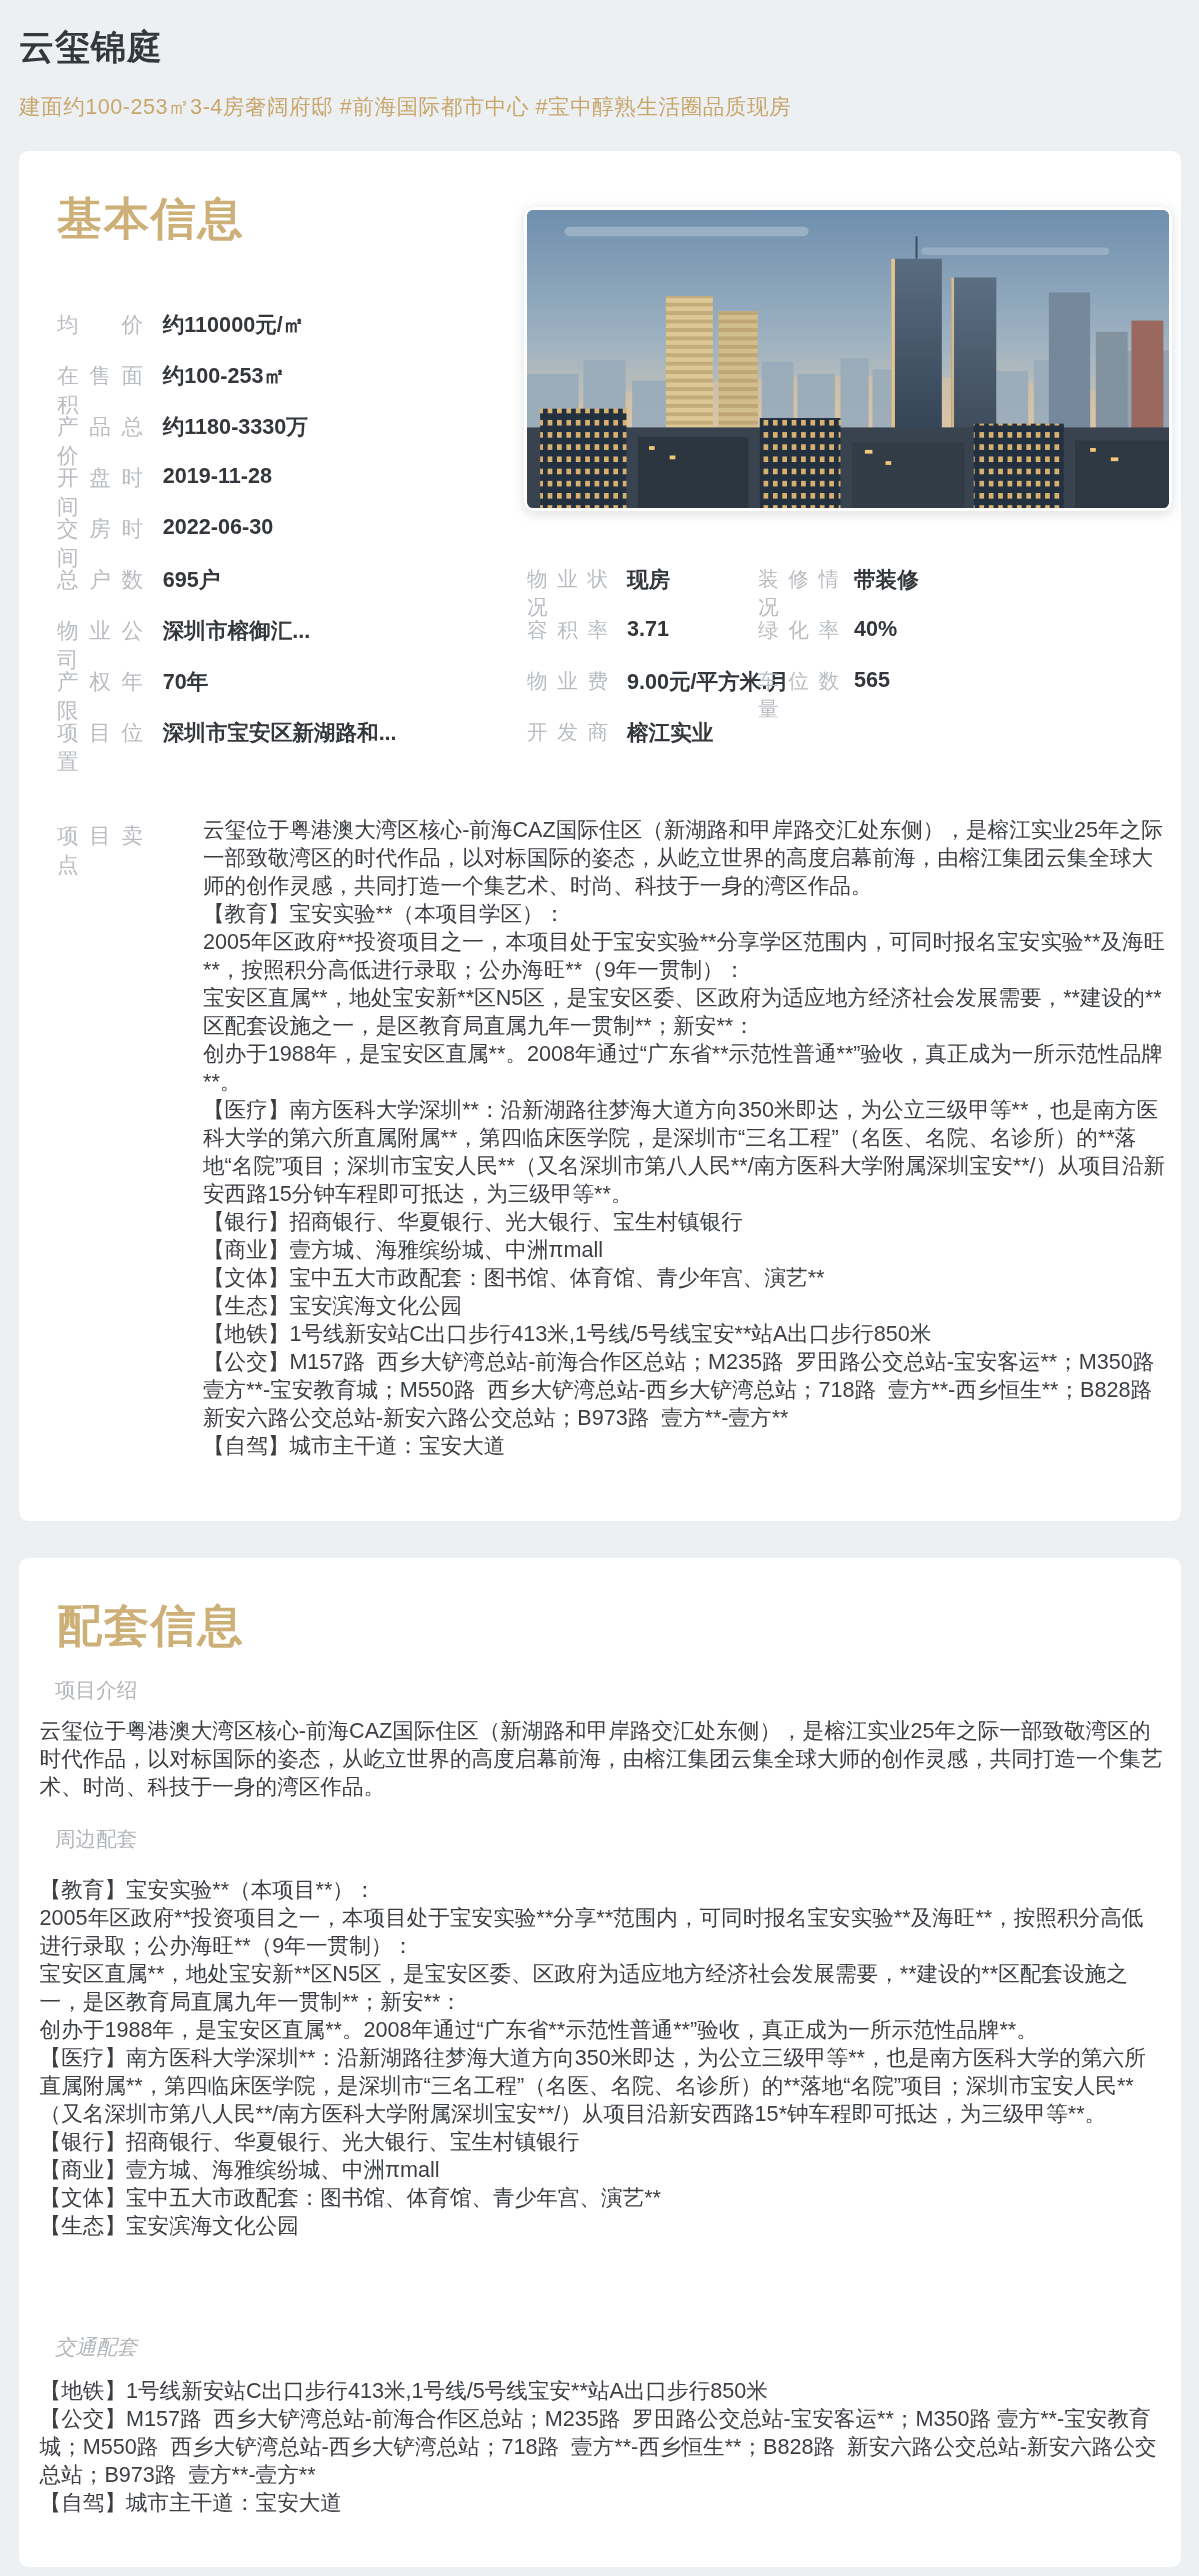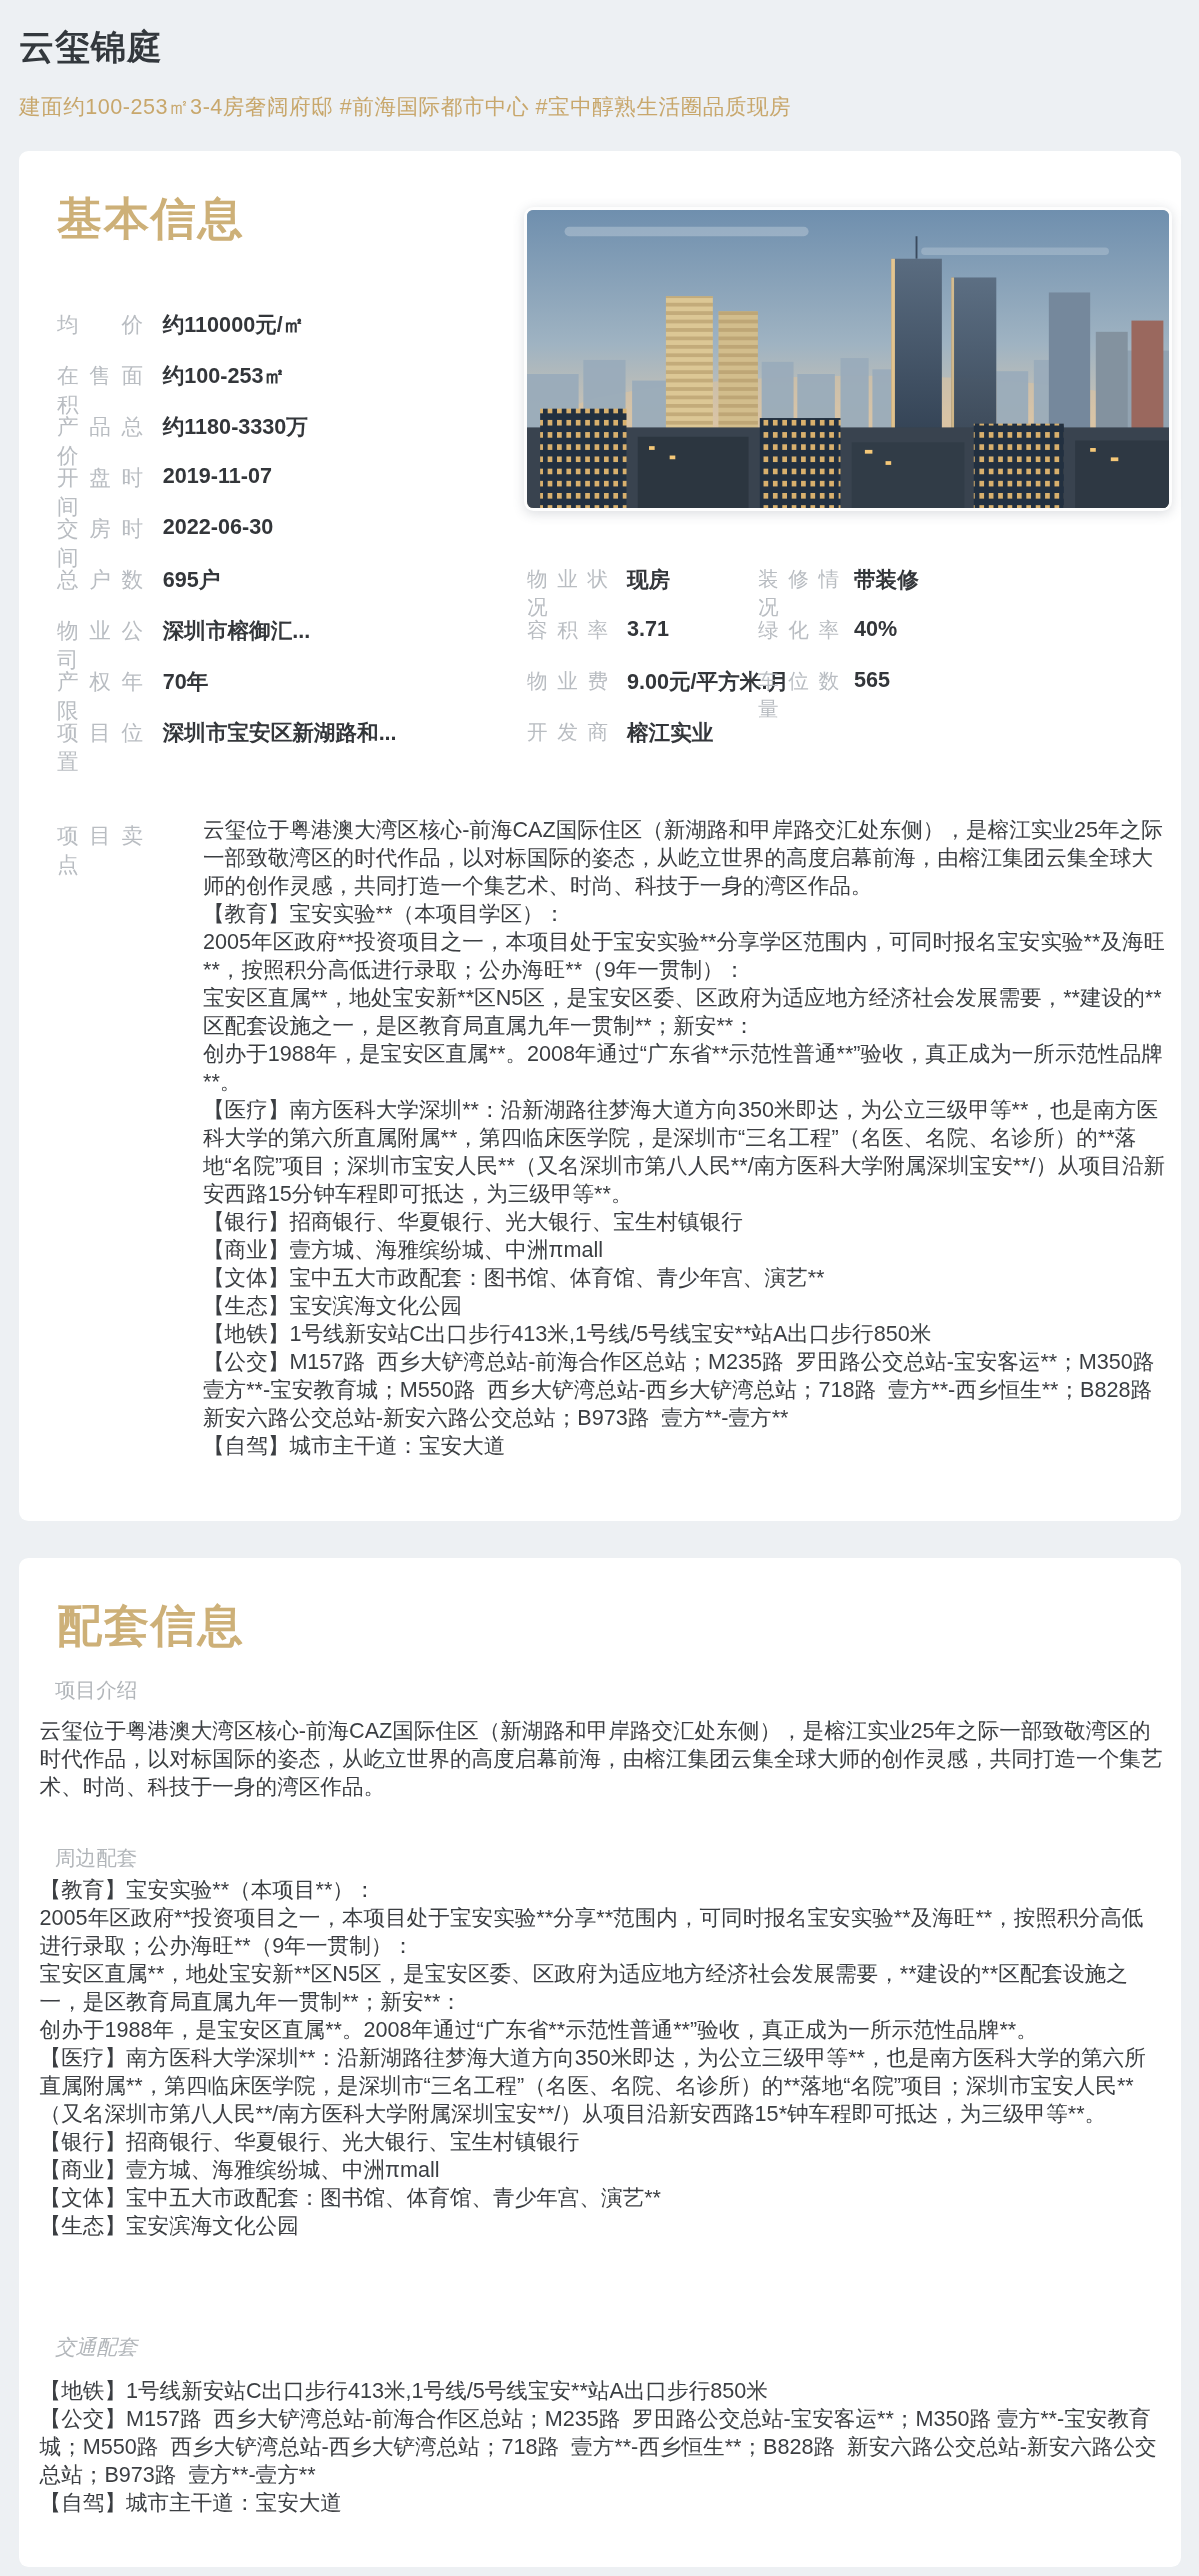--- a/index.html
+++ b/index.html
@@ -66,21 +66,21 @@
   .group-label{
     position:absolute;left:36px;
     font-size:20.6px;color:#b2b6ba;
   }
   .group-text{
     position:absolute;left:20.6px;width:1124px;
     font-size:21.6px;line-height:28px;color:#3b3e42;
     white-space:pre-wrap;word-break:break-all;
   }
   .g0l{top:118px;} .g0t{top:159px;}
-  .g1l{top:286px;} .g1t{top:318px;}
+  .g1l{top:267px;} .g1t{top:318px;}
   .g2l{top:775px;font-style:italic;} .g2t{top:819px;}
 </style>
 </head>
 <body>
 
 <h1 class="page-title">云玺锦庭</h1>
 <div class="page-subtitle">建面约100-253㎡3-4房奢阔府邸 #前海国际都市中心 #宝中醇熟生活圈品质现房</div>
 
 <section class="card card1">
   <h2 class="section-title">基本信息</h2>
@@ -168,21 +168,21 @@
     </div>
     <div class="row">
       <div class="pair l">
           <span class="lbl">产品总价</span>
           <span class="val">约1180-3330万</span>
         </div>
     </div>
     <div class="row">
       <div class="pair l">
           <span class="lbl">开盘时间</span>
-          <span class="val">2019-11-07</span>
+          <span class="val">2019-11-28</span>
         </div>
     </div>
     <div class="row">
       <div class="pair l">
           <span class="lbl">交房时间</span>
           <span class="val">2022-06-30</span>
         </div>
     </div>
     <div class="row">
       <div class="pair l">

